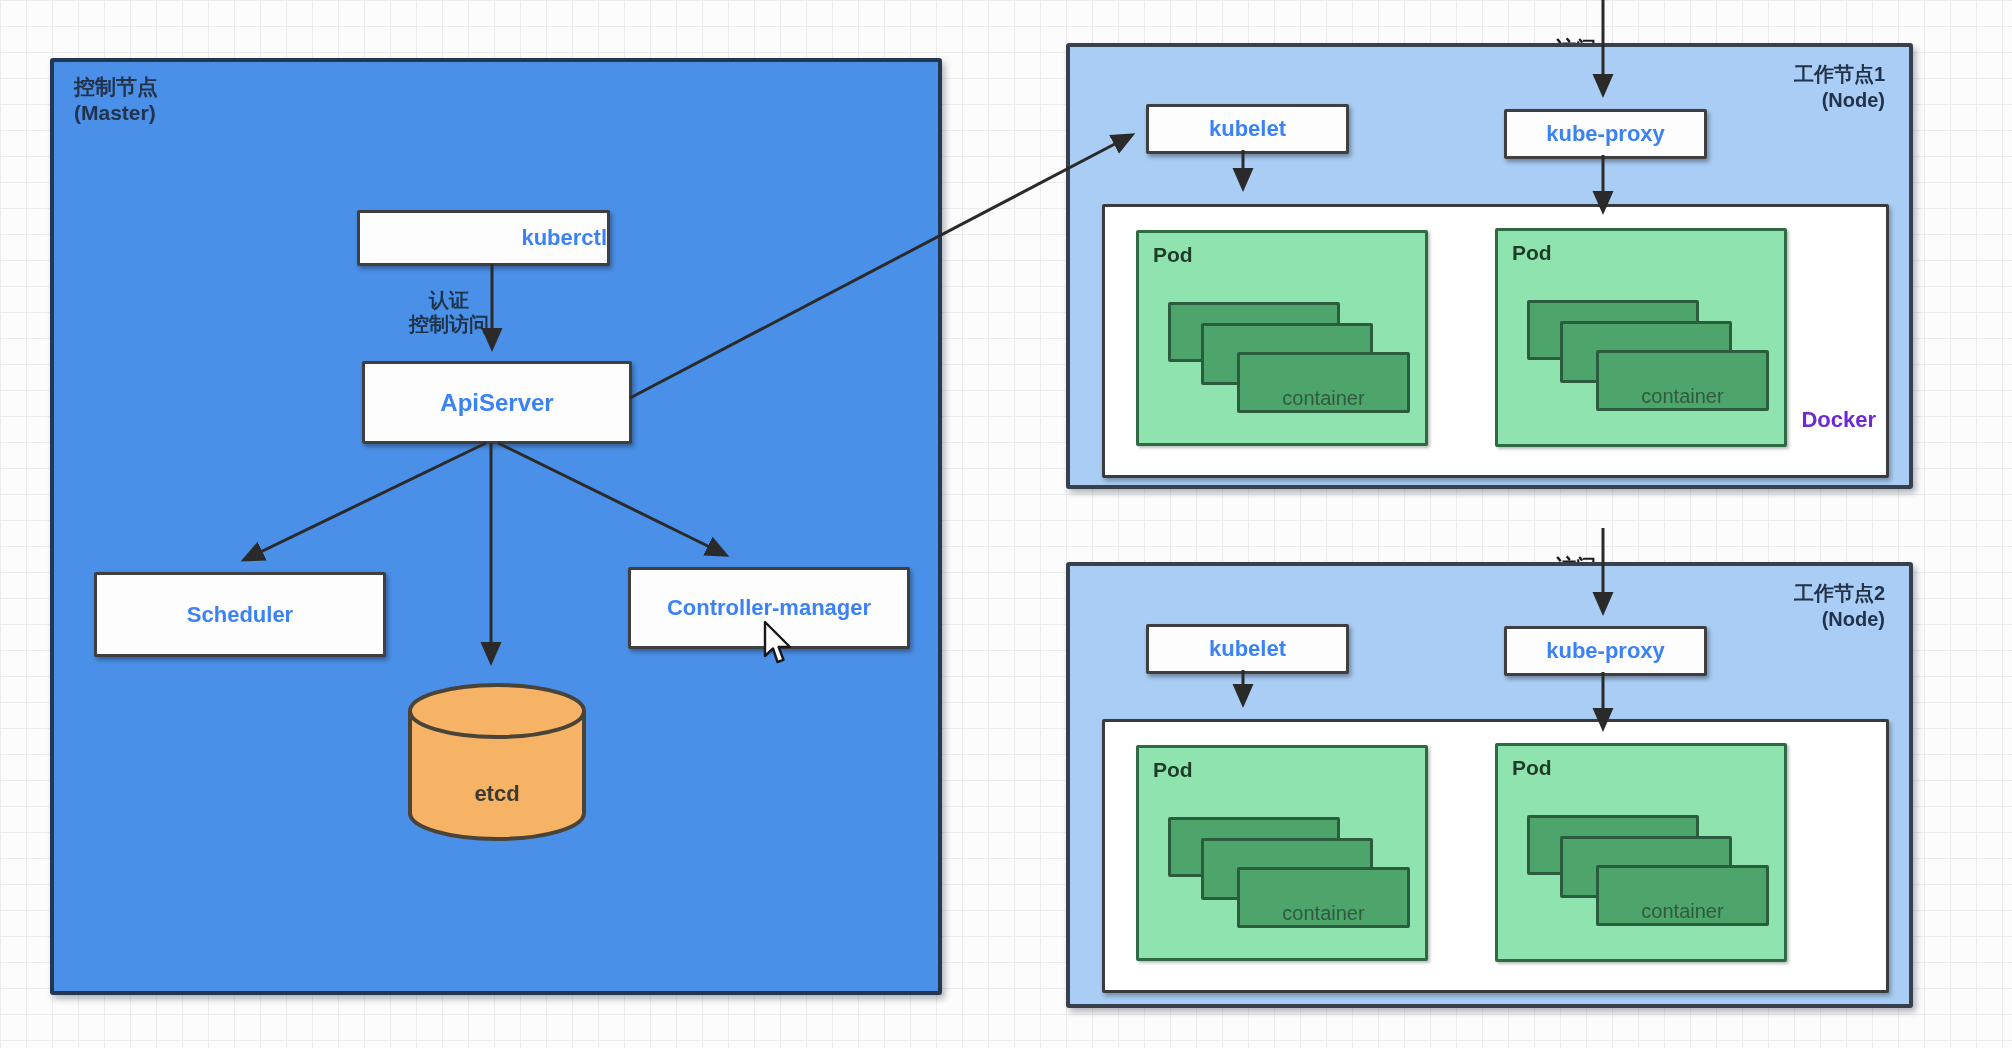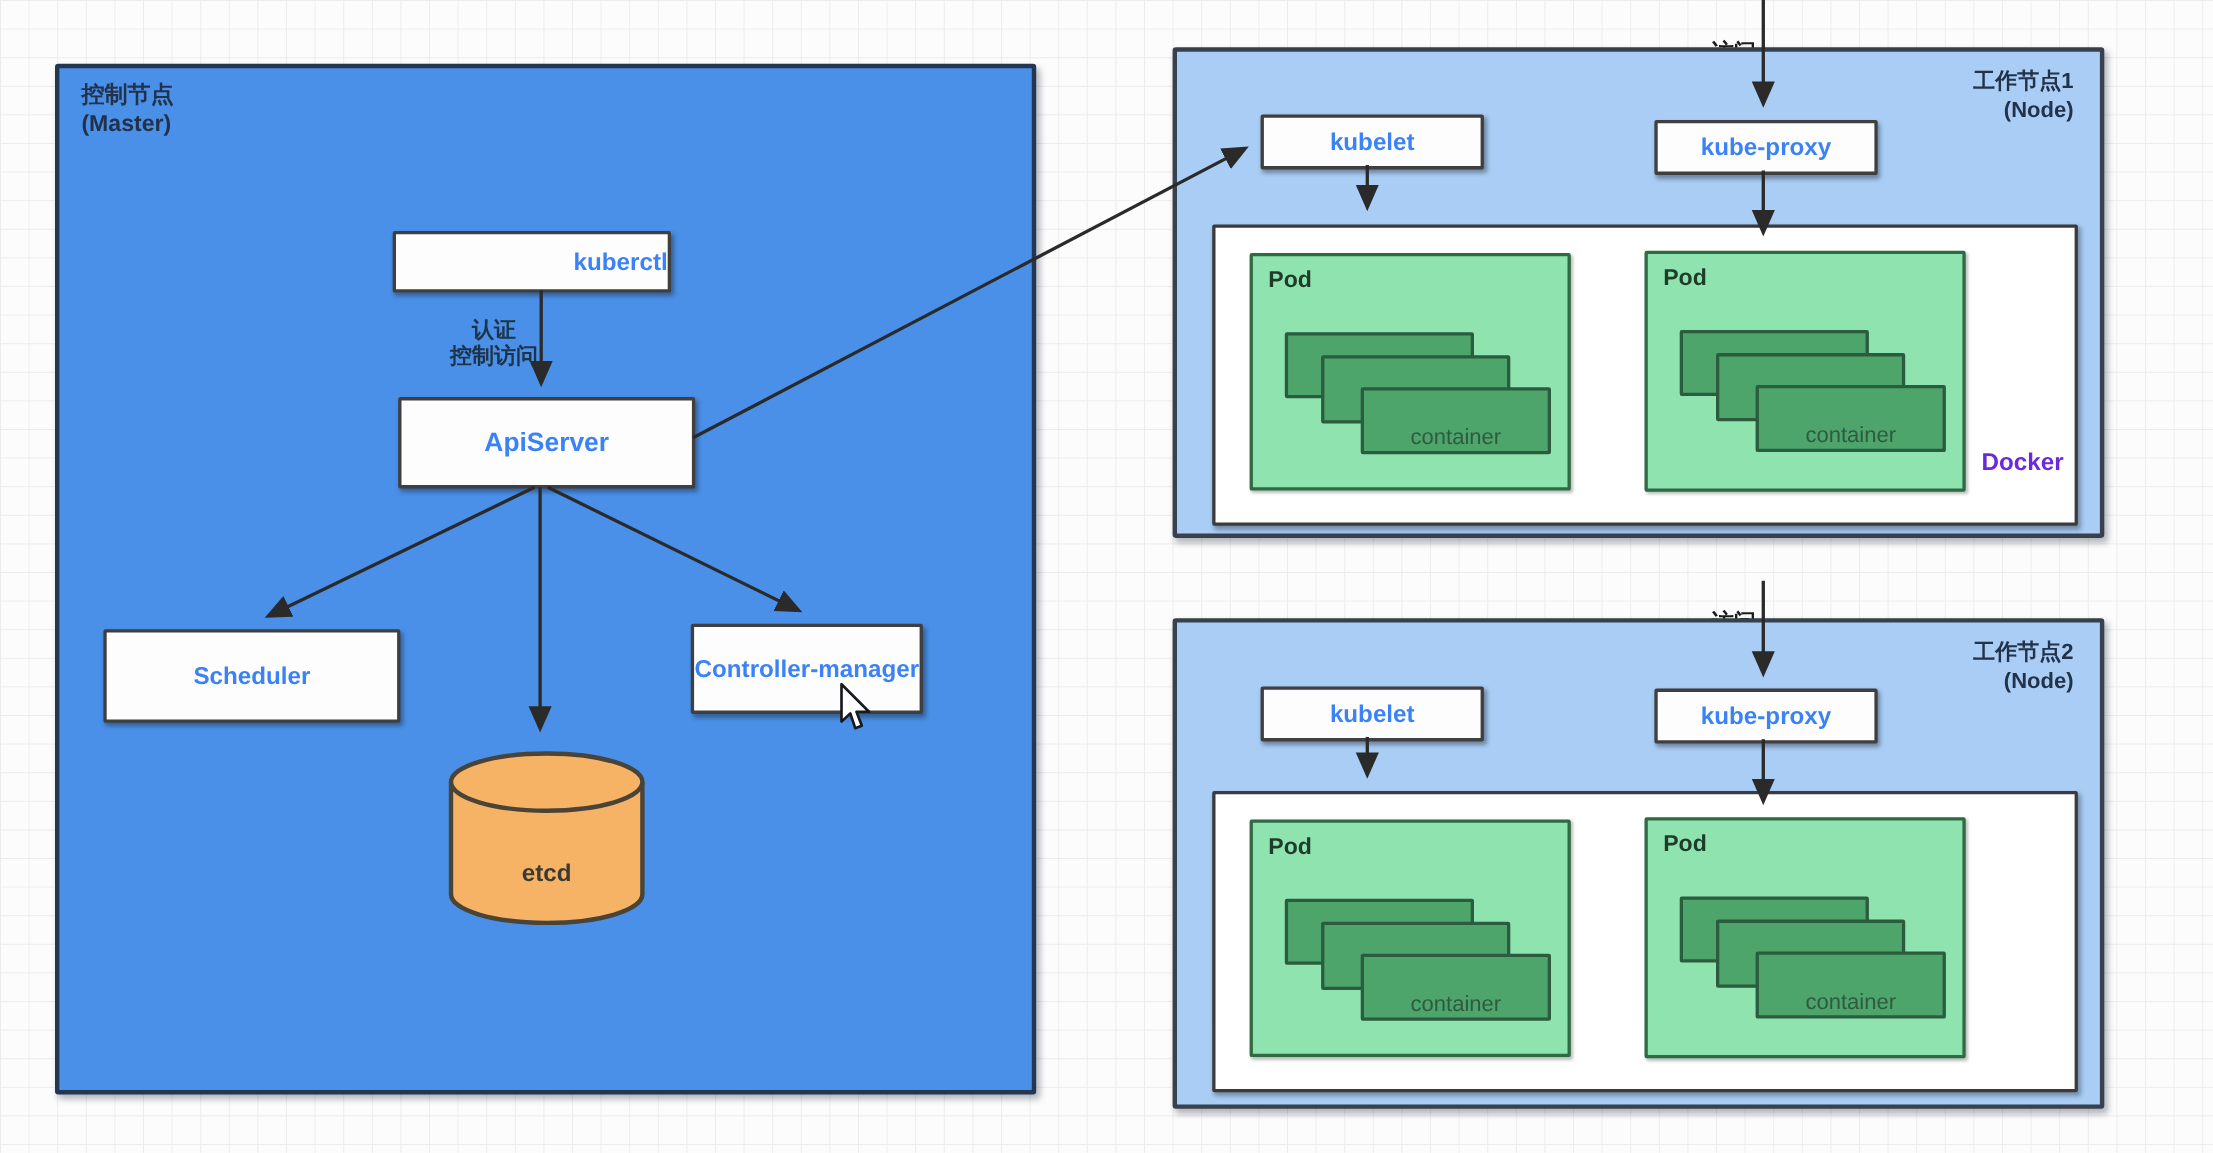--- a/index.html
+++ b/index.html
@@ -101,25 +101,25 @@
     <div class="nbox" style="left:303px;top:148px;width:253px;height:56px;justify-content:flex-end;">
       <span>kuberctl</span>
     </div>
 
     <div class="cn-label" style="left:332px;top:226px;width:126px;"><span>认证</span><br><span>控制访问</span></div>
 
     <div class="nbox" style="left:308px;top:299px;width:270px;height:83px;font-size:24px;">
       <span>ApiServer</span>
     </div>
 
-    <div class="nbox" style="left:40px;top:510px;width:270px;height:85px;">
+    <div class="nbox" style="left:40px;top:510px;width:292px;height:85px;">
       <span>Scheduler</span>
     </div>
 
-    <div class="nbox" style="left:574px;top:505px;width:211px;height:82px;">
+    <div class="nbox" style="left:574px;top:505px;width:282px;height:82px;">
       <span>Controller-manager</span>
     </div>
 
     <div class="etcd-wrap" style="left:353px;top:617px;width:180px;height:168px;">
       <svg width="180" height="168" viewBox="0 0 180 168">
         <path d="M3,32 L3,134 A87,26 0 0 0 177,134 L177,32" fill="#f6b365" stroke="#4a4338" stroke-width="4" stroke-linejoin="round"></path>
         <ellipse cx="90" cy="32" rx="87" ry="26" fill="#f6b365" stroke="#4a4338" stroke-width="4"></ellipse>
         <text x="90" y="122" text-anchor="middle" font-family="Liberation Sans, DejaVu Sans, sans-serif" font-size="22" font-weight="bold" fill="#3d3a33">etcd</text>
       </svg>
     </div>

